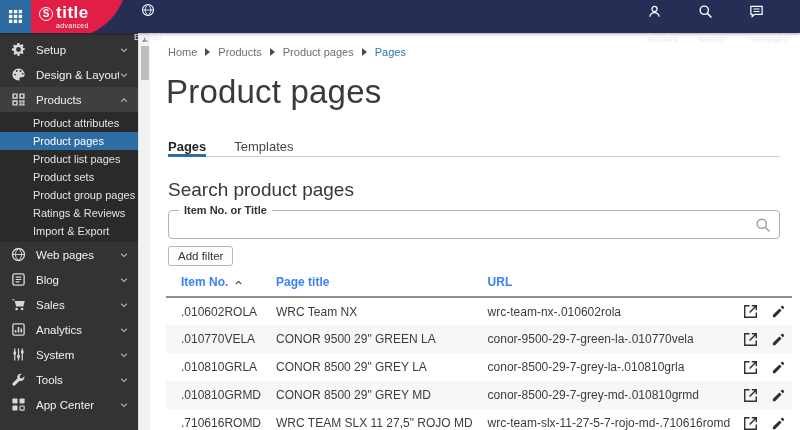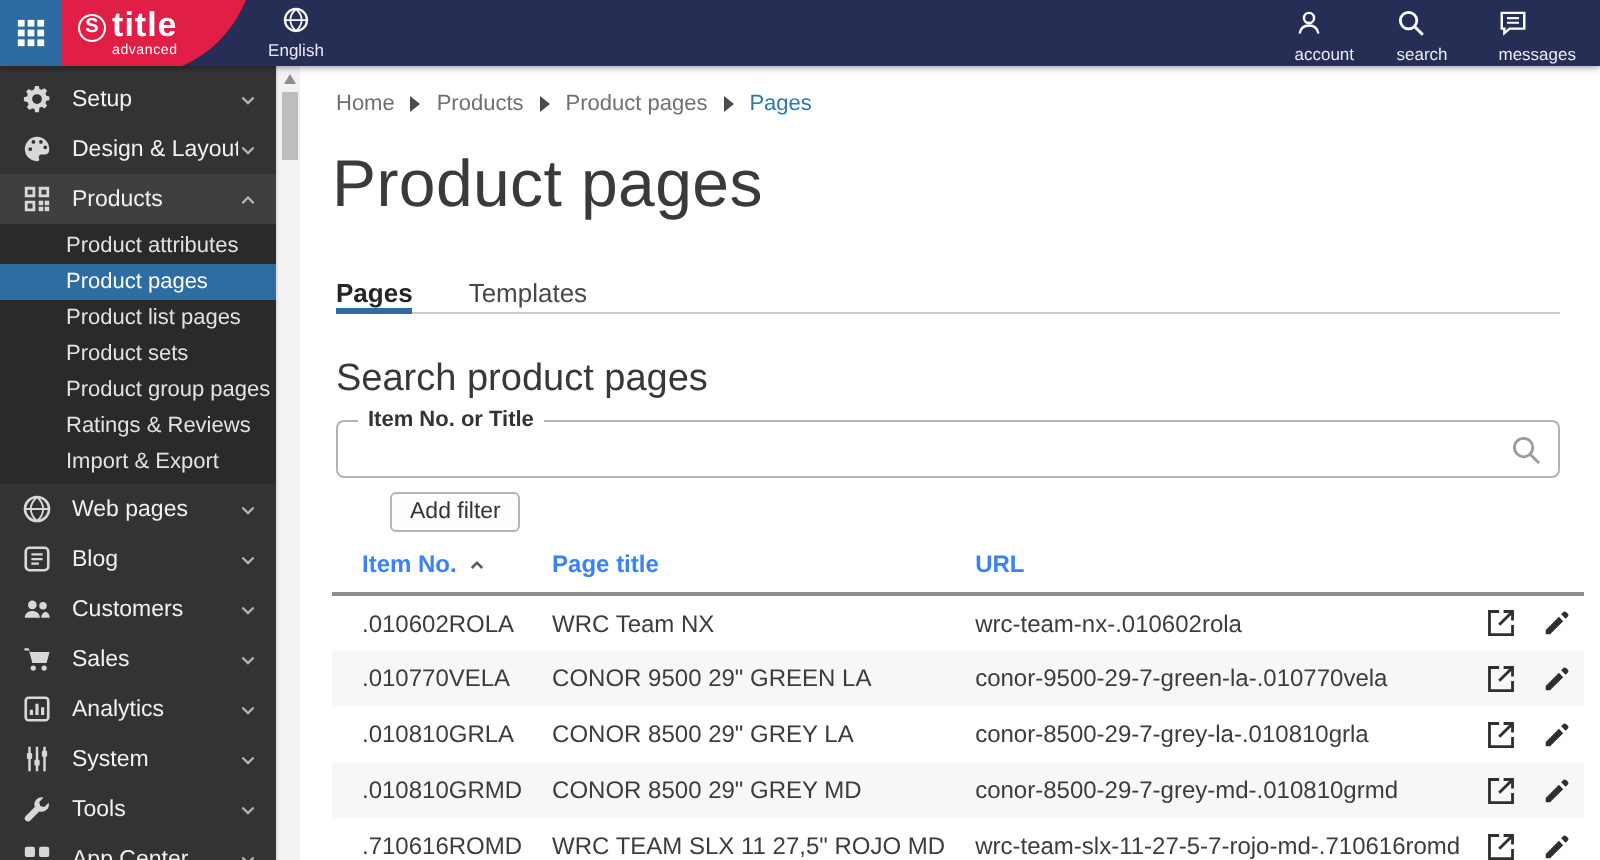--- a/index.html
+++ b/index.html
@@ -22,21 +22,21 @@
   .s-badge { width:14px; height:14px; border:1.6px solid #fff; border-radius:50%;
     font-size:10px; line-height:11px; text-align:center; font-weight:bold; margin-top:3px; }
   .brand-col { margin-left:3px; display:flex; flex-direction:column; align-items:flex-end; }
   .brand { font-size:17px; font-weight:bold; letter-spacing:.5px; line-height:17px; }
   .brand-sub { font-size:7px; line-height:7px; margin-top:1px; letter-spacing:.3px; }
   .lang { position:absolute; left:124px; top:3px; width:48px; display:flex; flex-direction:column;
     align-items:center; color:#fff; cursor:pointer; }
   .tb-actions { position:absolute; right:12px; top:3px; display:flex; gap:17px; }
   .tb-action { display:flex; flex-direction:column; color:#fff; cursor:pointer; min-width:34px; }
   .tb-ic { height:16px; display:flex; align-items:center; }
-  .tb-lb { font-size:8.5px; color:#e9eaf2; margin-top:3px; }
+  .tb-lb { font-size:8.5px; color:#e9eaf2; margin-top:15px; }
 
   
   .sidebar { position:absolute; left:0; top:33px; width:138px; height:397px;
     background:#333333; color:#ececec; padding-top:4px; overflow:hidden; }
   .side-item { height:25px; display:flex; align-items:center; padding:0 9px 0 11px; cursor:pointer; }
   .side-item.parent-open { background:#3f3f3f; }
   .s-icon { width:15px; height:15px; color:#d8d8d8; flex:0 0 15px; }
   .s-label { flex:1; font-size:11.5px; margin-left:10px; white-space:nowrap; overflow:hidden; color:#f1f1f1; }
   .s-chev { width:10px; height:10px; color:#b5b5b5; }
   .side-sub { background:#2a2a2a; padding:2px 0; }
@@ -70,21 +70,21 @@
     font-weight:400; color:#383838; }
   .field { position:absolute; top:177px; left:18px; width:612px; height:29px;
     border:1px solid #b3b3b3; border-radius:4px; background:#fff; }
   .field-label { position:absolute; top:-7px; left:10px; background:#fff; padding:0 5px;
     font-size:11px; font-weight:bold; color:#333; line-height:13px; }
   .field input { position:absolute; left:6px; top:2px; width:572px; height:23px; border:none;
     outline:none; font-size:13px; font-family:"Liberation Sans", sans-serif; color:#333; background:transparent; }
   .field .search-ic { position:absolute; right:8px; top:6px; width:16px; height:16px; color:#9b9b9b; cursor:pointer; }
   .add-filter { position:absolute; top:213px; left:18px; font-size:11.5px; color:#333;
     background:#fdfdfd; border:1px solid #b5b5b5; border-radius:3px; padding:3px 9px;
-    font-family:"Liberation Sans", sans-serif; cursor:pointer;margin-left:27px; }
+    font-family:"Liberation Sans", sans-serif; cursor:pointer; }
 
   
   table.grid { position:absolute; top:242px; left:16px; width:614px; border-collapse:collapse; }
   table.grid th { text-align:left; font-size:12px; color:#3b82f6; padding:0 0 7px 15px;
     border-bottom:2px solid #8f8f8f; white-space:nowrap; cursor:pointer; }
   table.grid th .sort-ic { display:inline-block; width:9px; height:9px; margin-left:6px;
     color:#5a5a5a; vertical-align:-1px; }
   .col-item { width:122px; } .col-title { width:207px; } .col-actions { width:64px; }
   table.grid td { font-size:12px; color:#3c3c3c; padding:0 0 0 15px; height:28px; white-space:nowrap; }
   table.grid tbody tr:nth-child(even) { background:#f6f7f9; }
@@ -233,36 +233,20 @@
       </span>
     </div>
     <div class="side-item">
       <span class="s-icon">
         <svg width="15" height="15" viewBox="0 0 16 16">
           <rect x="2" y="2" width="12" height="12" rx="2" fill="none" stroke="currentColor" stroke-width="1.4"></rect>
           <path d="M5 5.5h6 M5 8h6 M5 10.5h4" stroke="currentColor" stroke-width="1.2"></path>
         </svg>
       </span>
       <span class="s-label">Blog</span>
-      <span class="s-chev">
-        <svg width="10" height="10" viewBox="0 0 16 16">
-          <path d="M3.5 6l4.5 4.5L12.5 6" fill="none" stroke="currentColor" stroke-width="1.8"></path>
-        </svg>
-      </span>
-    </div>
-    <div class="side-item">
-      <span class="s-icon">
-        <svg width="15" height="15" viewBox="0 0 16 16" fill="currentColor">
-          <circle cx="5.5" cy="5.8" r="2.3"></circle>
-          <circle cx="11.2" cy="6.2" r="2"></circle>
-          <path d="M1.5 12.6c0-2.3 1.8-3.6 4-3.6s4 1.3 4 3.6z"></path>
-          <path d="M10.2 12.6c.1-1.6 1-2.8 2.4-3.1 1.3.3 2.1 1.5 2.2 3.1z"></path>
-        </svg>
-      </span>
-      <span class="s-label">Customers</span>
       <span class="s-chev">
         <svg width="10" height="10" viewBox="0 0 16 16">
           <path d="M3.5 6l4.5 4.5L12.5 6" fill="none" stroke="currentColor" stroke-width="1.8"></path>
         </svg>
       </span>
     </div>
     <div class="side-item">
       <span class="s-icon">
         <svg width="15" height="15" viewBox="0 0 16 16" fill="currentColor">
           <path d="M1.3 2.3h2.3l.5 2h10.6l-1.6 5.8H5.5L4.1 4.8l-.5-1.3H1.3z"></path>

